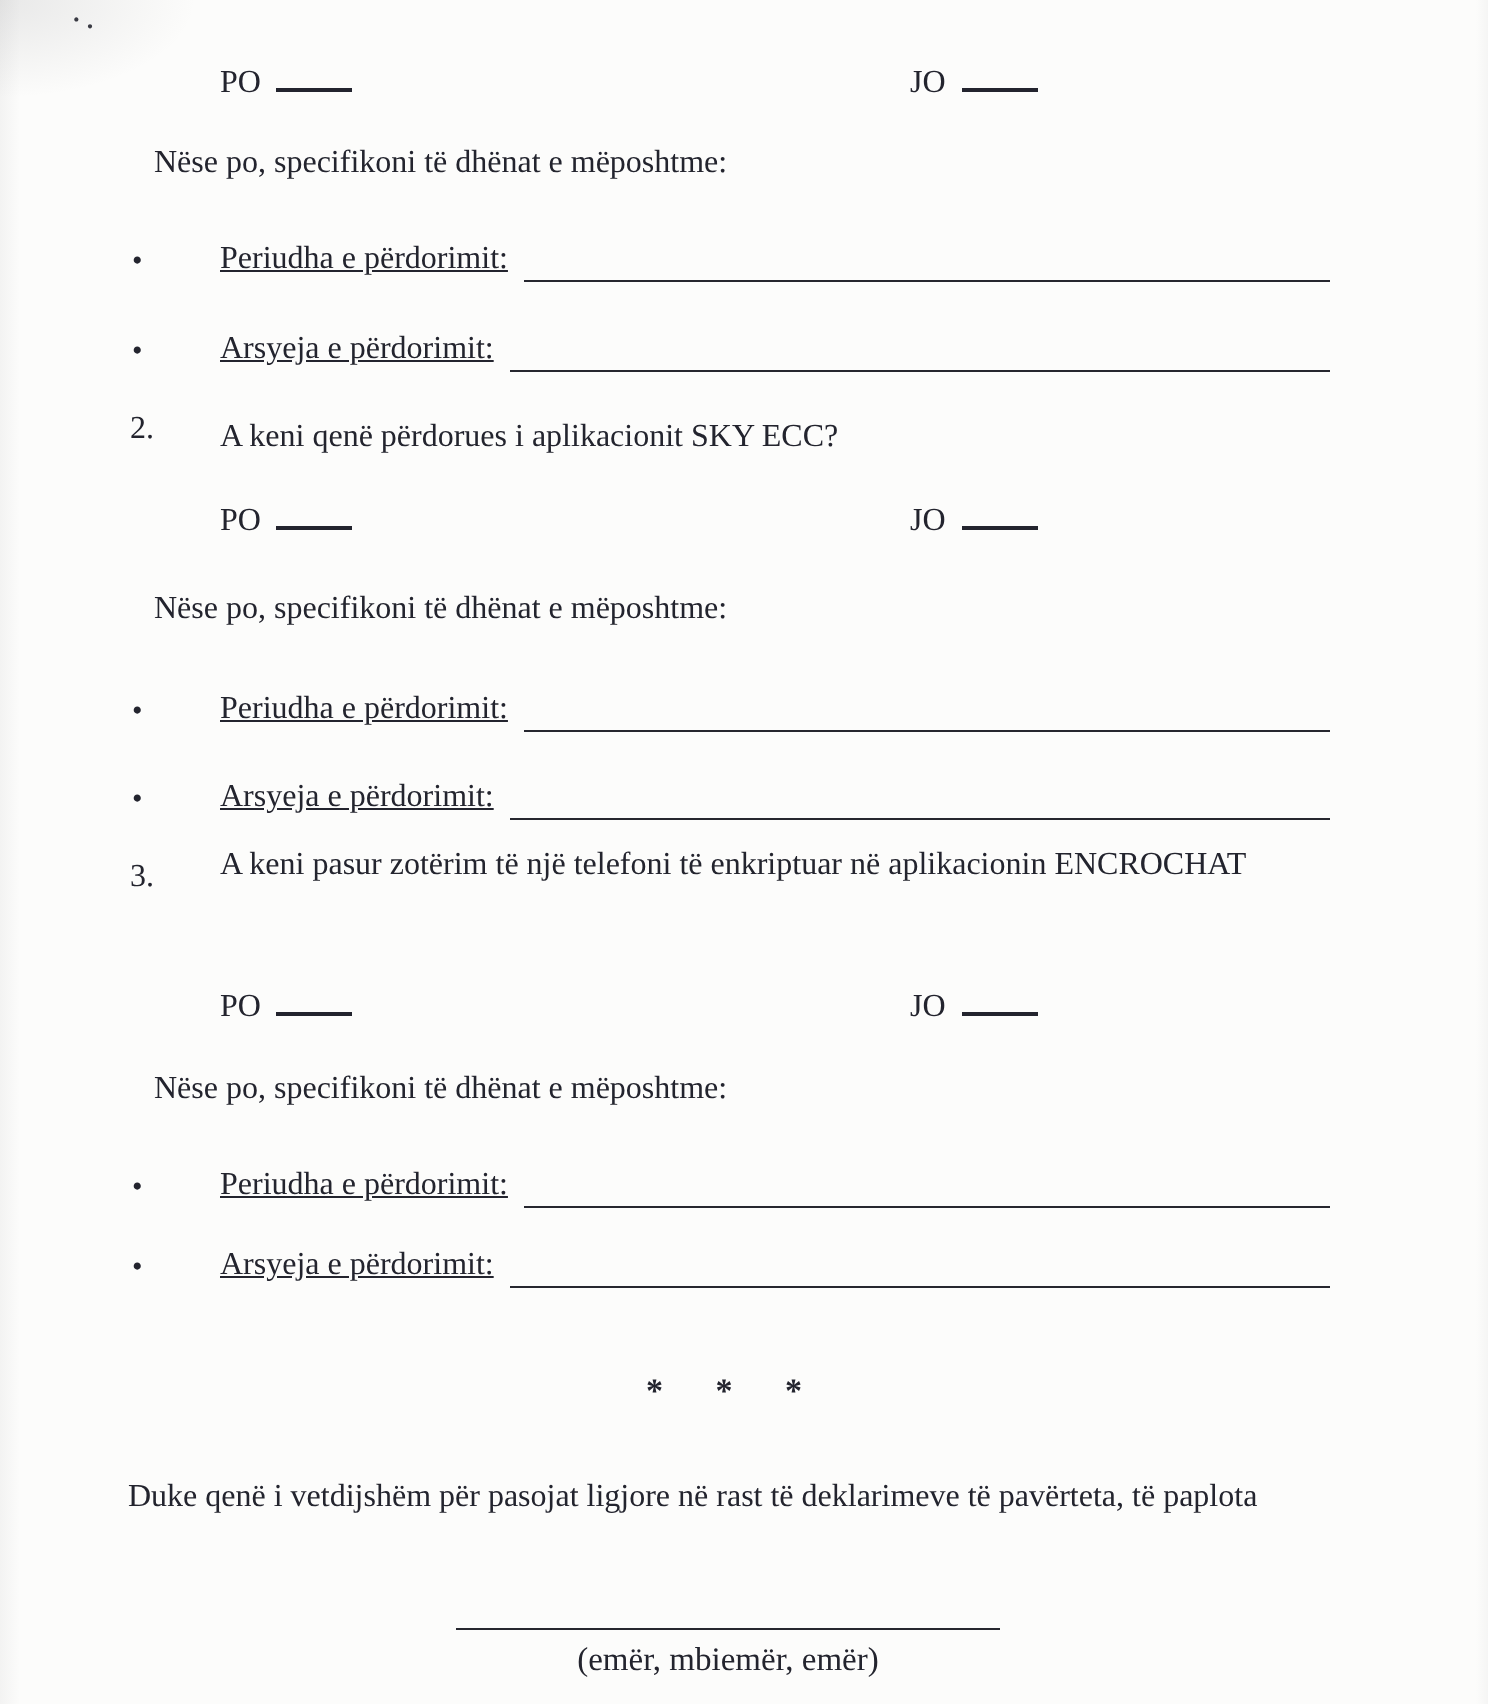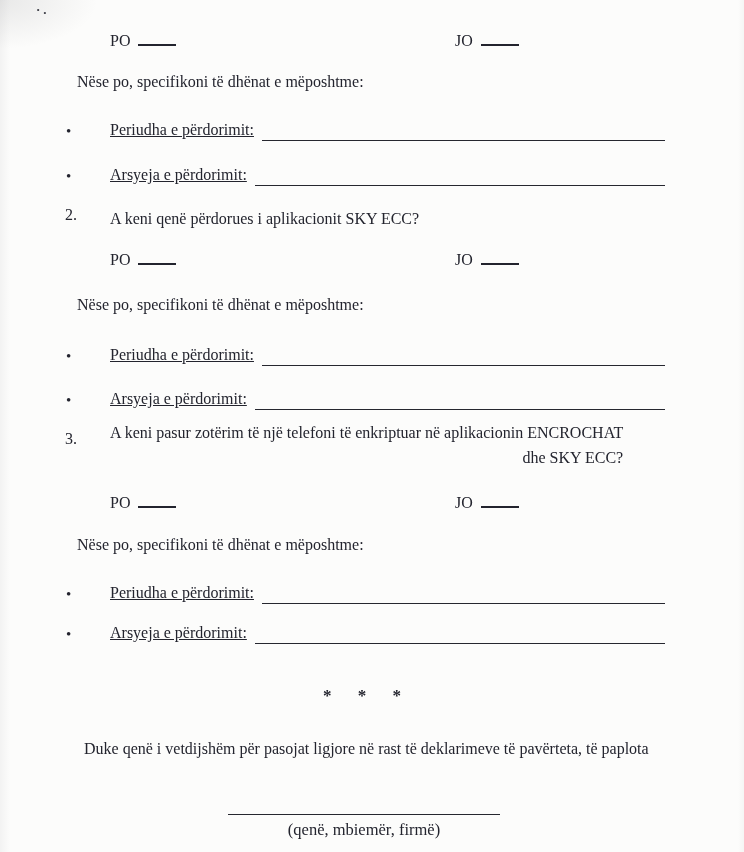--- a/index.html
+++ b/index.html
@@ -50,34 +50,34 @@
   .fline {
     flex: 1;
     margin-left: 8px;
     border-bottom: 1.6px solid #26272f;
     transform: translateY(2px);
     height: 1.1em;
   }
 
   
   .q-num { left: 65px; }
-  .q-text { left: 110px; line-height: 25px; text-align: right; }
+  .q-text { left: 110px; line-height: 25px; }
 
   
   .separator {
     left: 323px;
     font-size: 17px;
     font-weight: bold;
     word-spacing: 20px;
     letter-spacing: 1px;
   }
 
   
   .declaration { left: 64px; line-height: 26px; white-space: nowrap; }
-  .declaration div { white-space: nowrap; margin-left: 20px; }
+  .declaration div { white-space: nowrap; }
 
   
   .sig-line {
     left: 228px;
     top: 800px;
     width: 272px;
     height: 15px;
     border-bottom: 1.5px solid #26272f;
   }
   .sig-caption {
@@ -132,21 +132,20 @@
 
   <div class="field-row" style="top:390px">
     <span class="bullet">•</span>
     <span class="flabel">Arsyeja e përdorimit:</span>
     <span class="fline"></span>
   </div>
 
   <div class="abs q-num" style="top:430px">3.</div>
   <div class="abs q-text" style="top:420px">
     <div>A keni pasur zotërim të një telefoni të enkriptuar në aplikacionin ENCROCHAT</div>
-    <div>dhe SKY ECC?</div>
   </div>
 
   <div class="pojo-row" style="top:494px">
     <span class="opt-yes"><span>PO</span><span class="blank-short"></span></span>
     <span class="opt-no"><span>JO</span><span class="blank-short"></span></span>
   </div>
 
   <div class="abs prompt" style="top:536px">Nëse po, specifikoni të dhënat e mëposhtme:</div>
 
   <div class="field-row" style="top:584px">
@@ -161,15 +160,15 @@
     <span class="fline"></span>
   </div>
 
   <div class="abs separator" style="top:686px">* * *</div>
 
   <div class="abs declaration" style="top:736px">
     <div>Duke qenë i vetdijshëm për pasojat ligjore në rast të deklarimeve të pavërteta, të paplota</div>
   </div>
 
   <div class="abs sig-line"></div>
-  <div class="abs sig-caption">(qenë, mbiemër, firmë)</div>
+  <div class="abs sig-caption">(emër, mbiemër, emër)</div>
 
 </div>
 
 </body></html>

